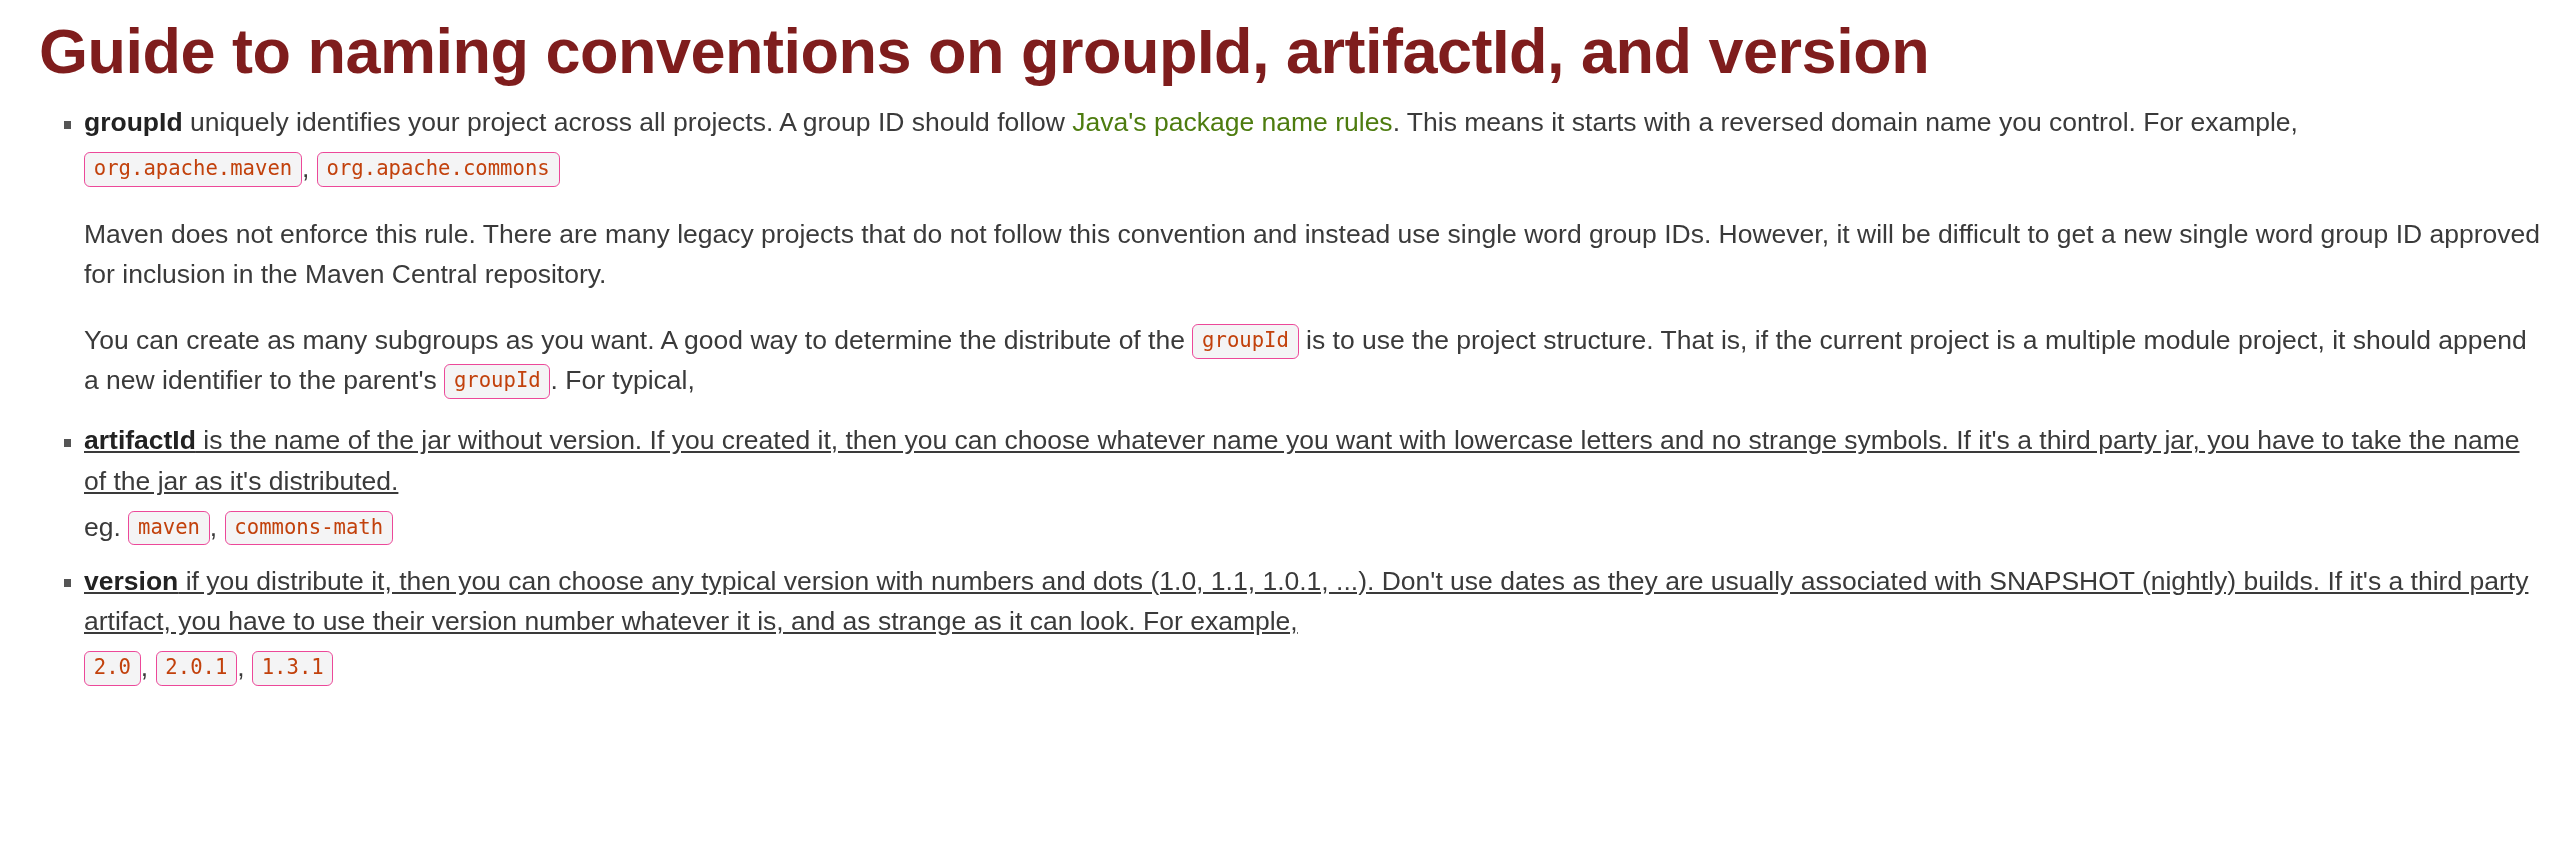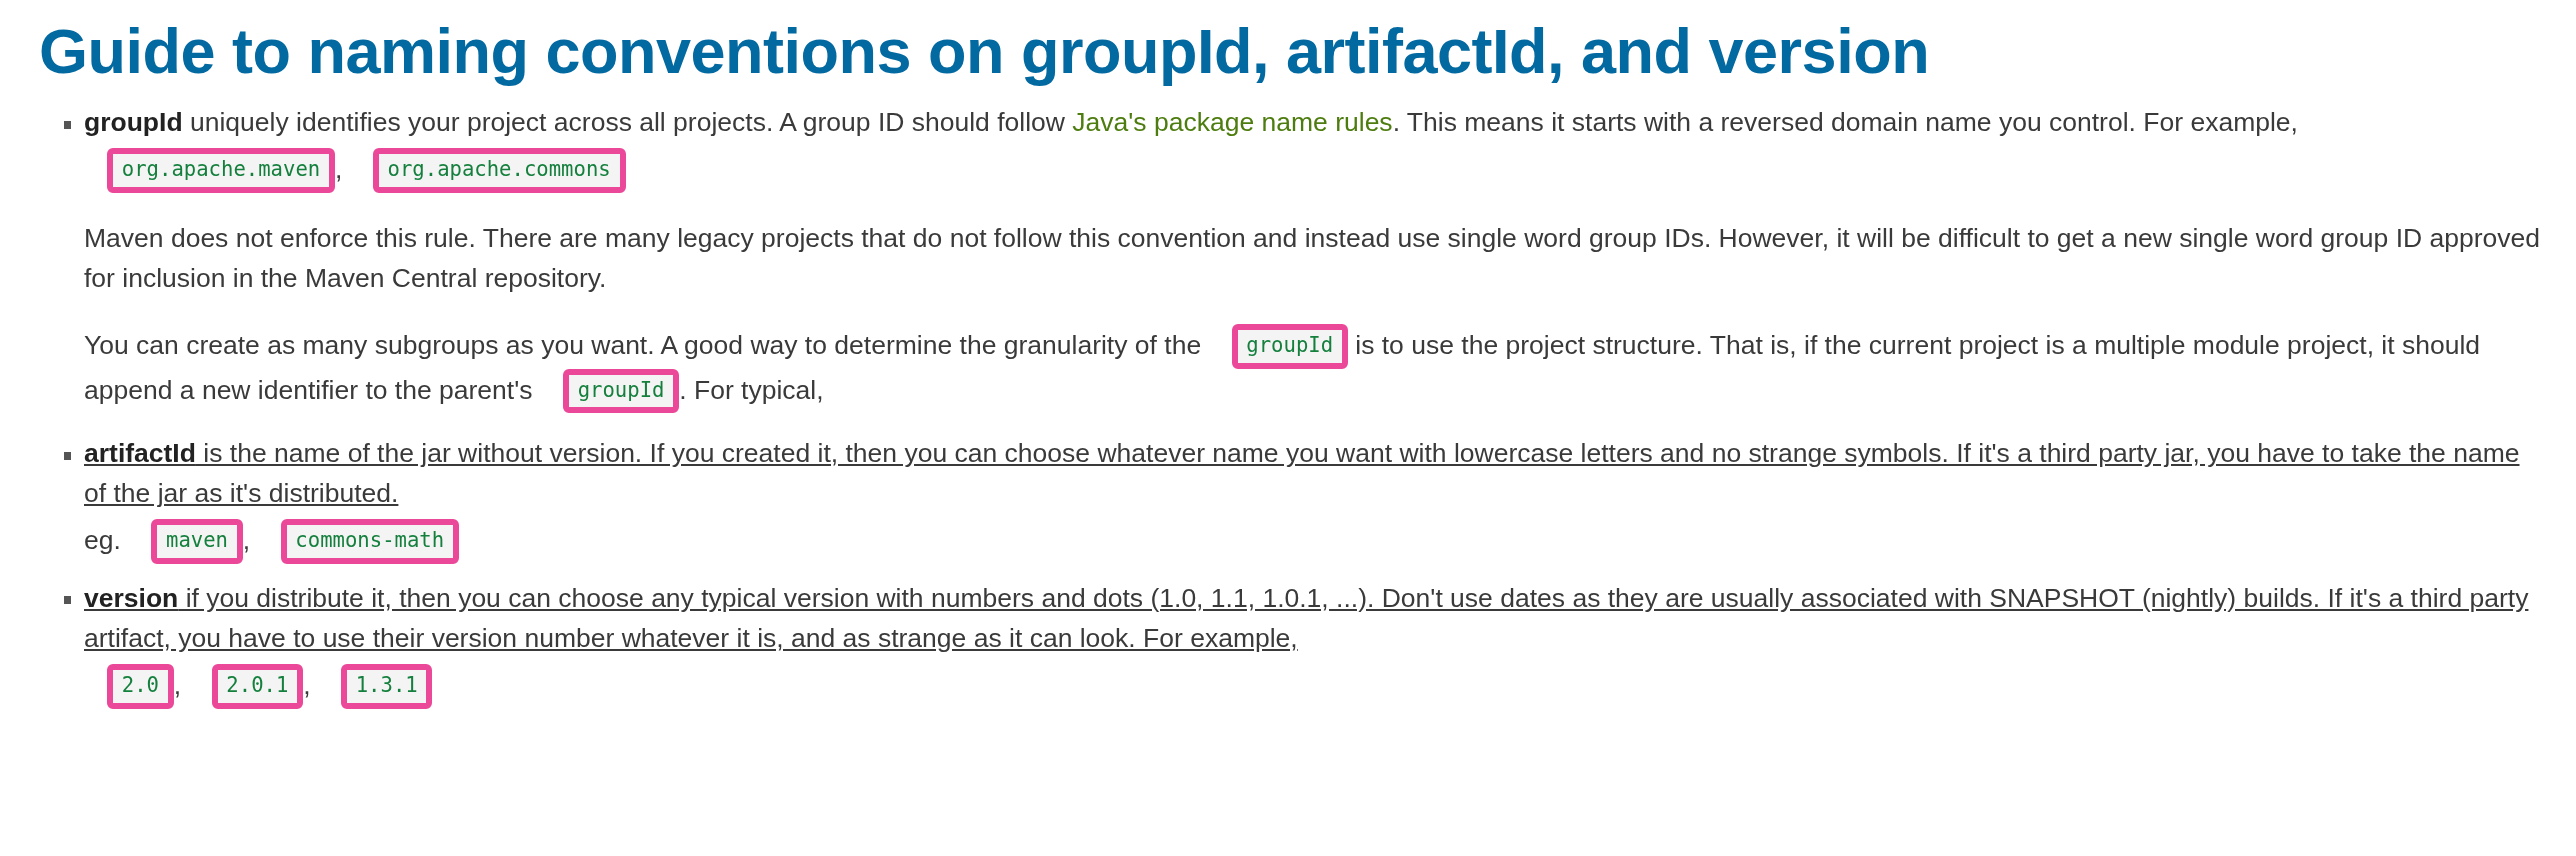--- a/index.html
+++ b/index.html
@@ -16,21 +16,21 @@
   }
   .page {
     padding: 13.8px 33px 0 39px;
     box-sizing: border-box;
   }
   h1.page-title {
     font-family: "Liberation Sans", sans-serif;
     font-size: 63px;
     line-height: 1.18;
     font-weight: bold;
-    color: #0369a1;
+    color: #7f1d1d;
     margin: 0 0 13.8px 0;
     letter-spacing: -0.5px;
   }
   ul.conventions {
     list-style: none;
     margin: 0;
     padding: 0;
   }
   ul.conventions > li {
     position: relative;
@@ -64,30 +64,29 @@
     font-weight: bold;
     color: #222222;
   }
   a.inline-link {
     color: #4d7c0f;
     text-decoration: none;
   }
   code.chip {
     font-family: "DejaVu Sans Mono", "Liberation Mono", monospace;
     font-size: 20.6px;
-    color: #15803d;
+    color: #c2410c;
     background: #f4f4f5;
-    border: 6px solid #ec4899;
+    border: 1px solid #ec4899;
     border-radius: 5.9px;
     padding: 2.9px 8.8px 3.9px 8.8px;
     white-space: nowrap;
     vertical-align: 2px;
     line-height: 1.25;
     display: inline-block;
-    margin-left: 23px;
   }
   .sep { color: #3a3a3a; }
 </style>
 </head>
 <body>
 
 <div class="page">
 
   <h1 class="page-title">Guide to naming conventions on groupId, artifactId, and version</h1>
 
@@ -96,21 +95,21 @@
     <li>
       <p class="para">
         <span class="term">groupId</span><span> uniquely identifies your project across all projects. A group ID should follow </span><a class="inline-link" href="#">Java's package name rules</a><span>. This means it starts with a reversed domain name you control. For example,</span>
       </p>
       <p class="chips">
         <code class="chip">org.apache.maven</code><span class="sep">,</span>
         <code class="chip">org.apache.commons</code>
       </p>
       <p class="para spaced">Maven does not enforce this rule. There are many legacy projects that do not follow this convention and instead use single word group IDs. However, it will be difficult to get a new single word group ID approved for inclusion in the Maven Central repository.</p>
       <p class="para spaced">
-        <span>You can create as many subgroups as you want. A good way to determine the granularity of the </span><code class="chip">groupId</code><span> is to use the project structure. That is, if the current project is a multiple module project, it should append a new identifier to the parent's </span><code class="chip">groupId</code><span>. For typical,</span>
+        <span>You can create as many subgroups as you want. A good way to determine the distribute of the </span><code class="chip">groupId</code><span> is to use the project structure. That is, if the current project is a multiple module project, it should append a new identifier to the parent's </span><code class="chip">groupId</code><span>. For typical,</span>
       </p>
     </li>
 
     <li>
       <p class="para tight">
         <span class="term">artifactId</span><span> is the name of the jar without version. If you created it, then you can choose whatever name you want with lowercase letters and no strange symbols. If it's a third party jar, you have to take the name of the jar as it's distributed.</span>
       </p>
       <p class="chips">
         <span>eg.</span>
         <code class="chip">maven</code><span class="sep">,</span>

